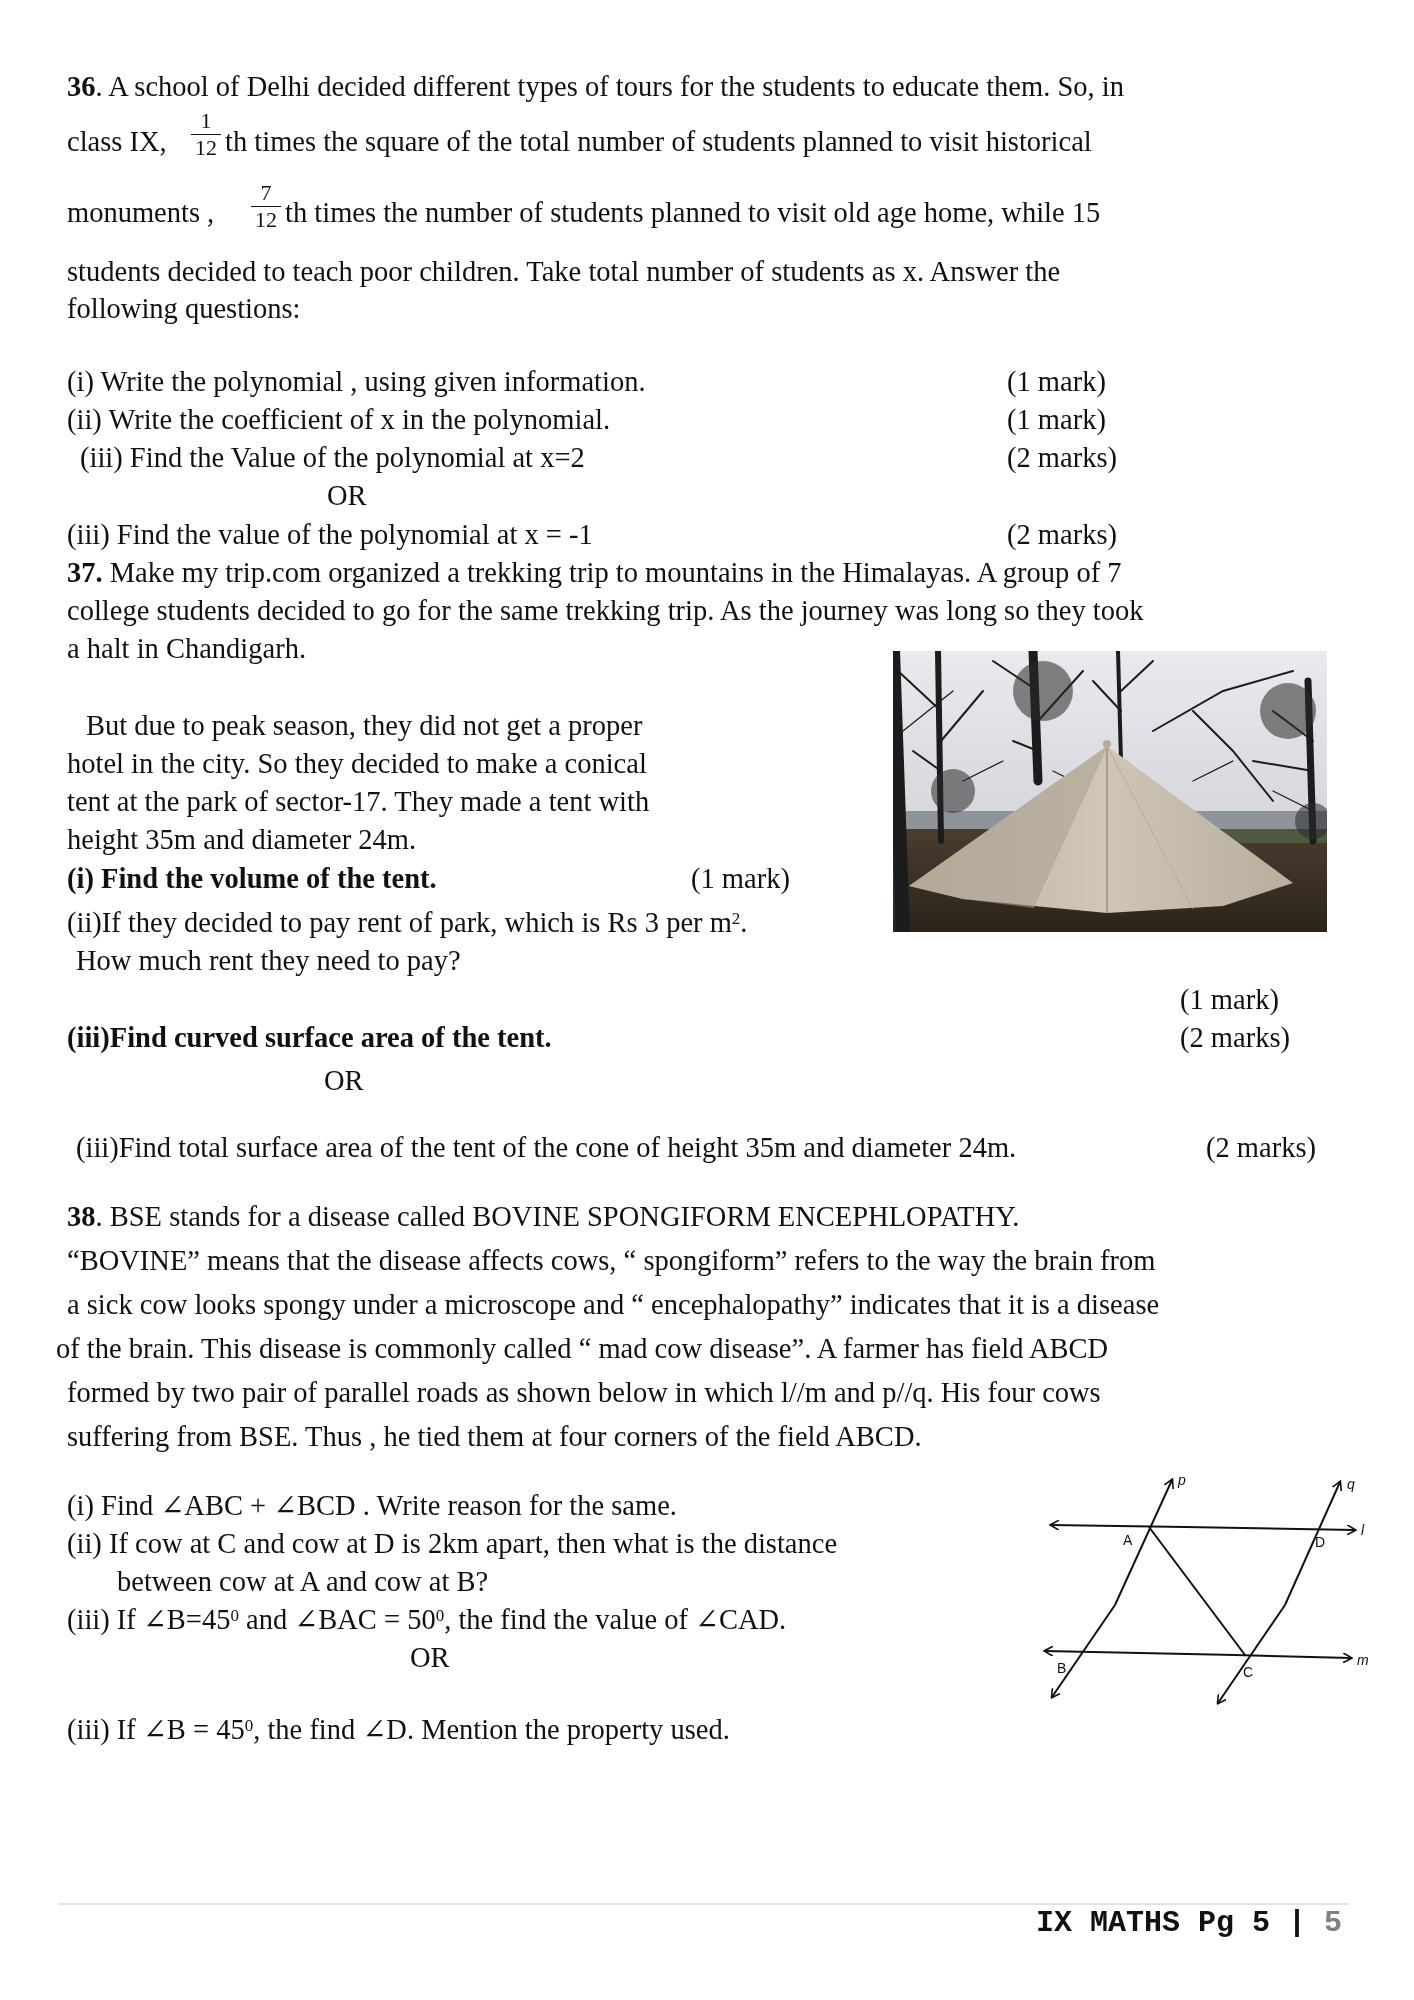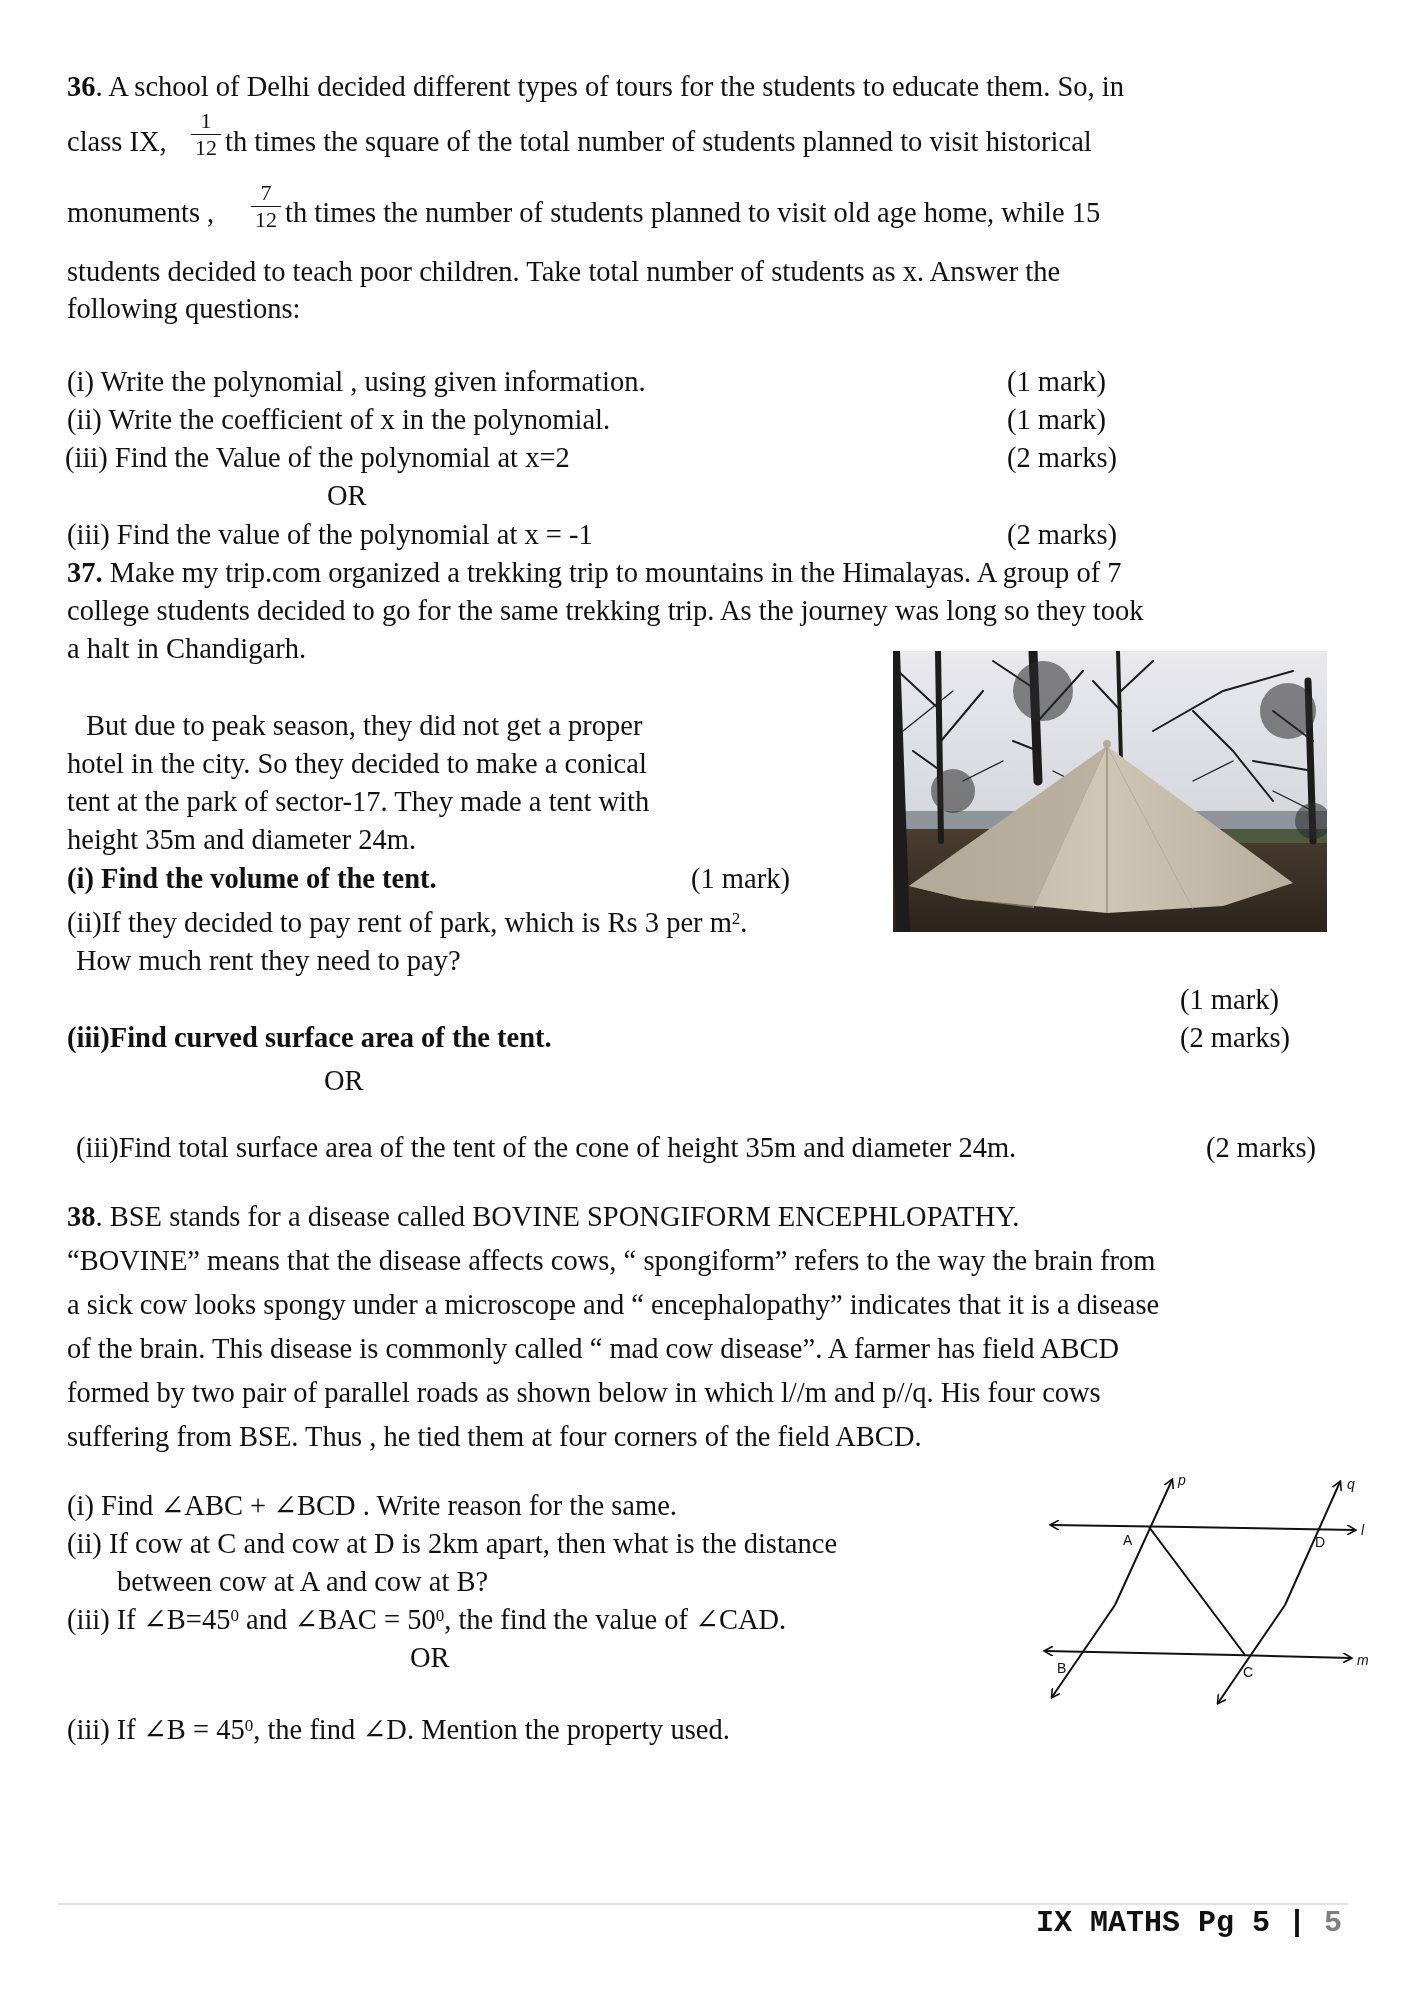--- a/index.html
+++ b/index.html
@@ -38,21 +38,21 @@
 </div>
 <div class="t" style="left:285px;top:196px;">th times the number of students planned to visit old age home, while 15</div>
 
 <div class="t" style="left:67px;top:255px;">students decided to teach poor children. Take total number of students as x. Answer the</div>
 <div class="t" style="left:67px;top:292px;">following questions:</div>
 
 <div class="t" style="left:67px;top:365px;">(i) Write the polynomial , using given information.</div>
 <div class="t" style="left:1007px;top:365px;">(1 mark)</div>
 <div class="t" style="left:67px;top:403px;">(ii) Write the coefficient of x in the polynomial.</div>
 <div class="t" style="left:1007px;top:403px;">(1 mark)</div>
-<div class="t" style="left:65px;top:441px;">(iii) Find the Value of the polynomial at x=2</div>
+<div class="t" style="left:80px;top:441px;">(iii) Find the Value of the polynomial at x=2</div>
 <div class="t" style="left:1007px;top:441px;">(2 marks)</div>
 <div class="t" style="left:327px;top:479px;">OR</div>
 <div class="t" style="left:67px;top:518px;">(iii) Find the value of the polynomial at x = -1</div>
 <div class="t" style="left:1007px;top:518px;">(2 marks)</div>
 
 <div class="t" style="left:67px;top:556px;">
   <span class="b">37.</span><span> Make my trip.com organized a trekking trip to mountains in the Himalayas. A group of 7</span>
 </div>
 <div class="t" style="left:67px;top:594px;">college students decided to go for the same trekking trip. As the journey  was long so they took</div>
 <div class="t" style="left:67px;top:632px;">a halt in Chandigarh.</div>
@@ -120,21 +120,21 @@
     <line x1="214" y1="95" x2="300" y2="258" stroke="#b0a795" stroke-width="0.8"></line>
     <circle cx="214" cy="93" r="4" fill="#b7ab95"></circle>
   </svg>
 </div>
 
 <div class="t" style="left:67px;top:1200px;">
   <span class="b">38</span><span>. BSE stands for a disease called BOVINE SPONGIFORM  ENCEPHLOPATHY.</span>
 </div>
 <div class="t" style="left:67px;top:1244px;">“BOVINE” means that the disease affects cows, “ spongiform” refers to the way the brain from</div>
 <div class="t" style="left:67px;top:1288px;">a sick cow looks spongy under a microscope and “ encephalopathy” indicates that it is a disease</div>
-<div class="t" style="left:67px;top:1332px;">of the brain. This disease is commonly called “ mad cow disease”. A farmer has field ABCD</div>
+<div class="t" style="left:56px;top:1332px;">of the brain. This disease is commonly called “ mad cow disease”. A farmer has field ABCD</div>
 <div class="t" style="left:67px;top:1376px;">
   <span>formed by two pair of parallel roads as shown below in which l//m and p//q. His four cows</span>
 </div>
 <div class="t" style="left:67px;top:1420px;">suffering from BSE. Thus , he tied them at four corners of the field ABCD.</div>
 
 <div class="t" style="left:67px;top:1489px;">(i) Find ∠ABC + ∠BCD . Write reason for the same.</div>
 <div class="t" style="left:67px;top:1527px;">(ii) If cow at C and cow at D is 2km apart, then what is the distance</div>
 <div class="t" style="left:117px;top:1565px;">between cow at A and cow at B?</div>
 <div class="t" style="left:67px;top:1603px;">
   <span>(iii) If ∠B=45</span><sup>0</sup><span> and ∠BAC = 50</span><sup>0</sup><span>, the find the value of ∠CAD.</span>

